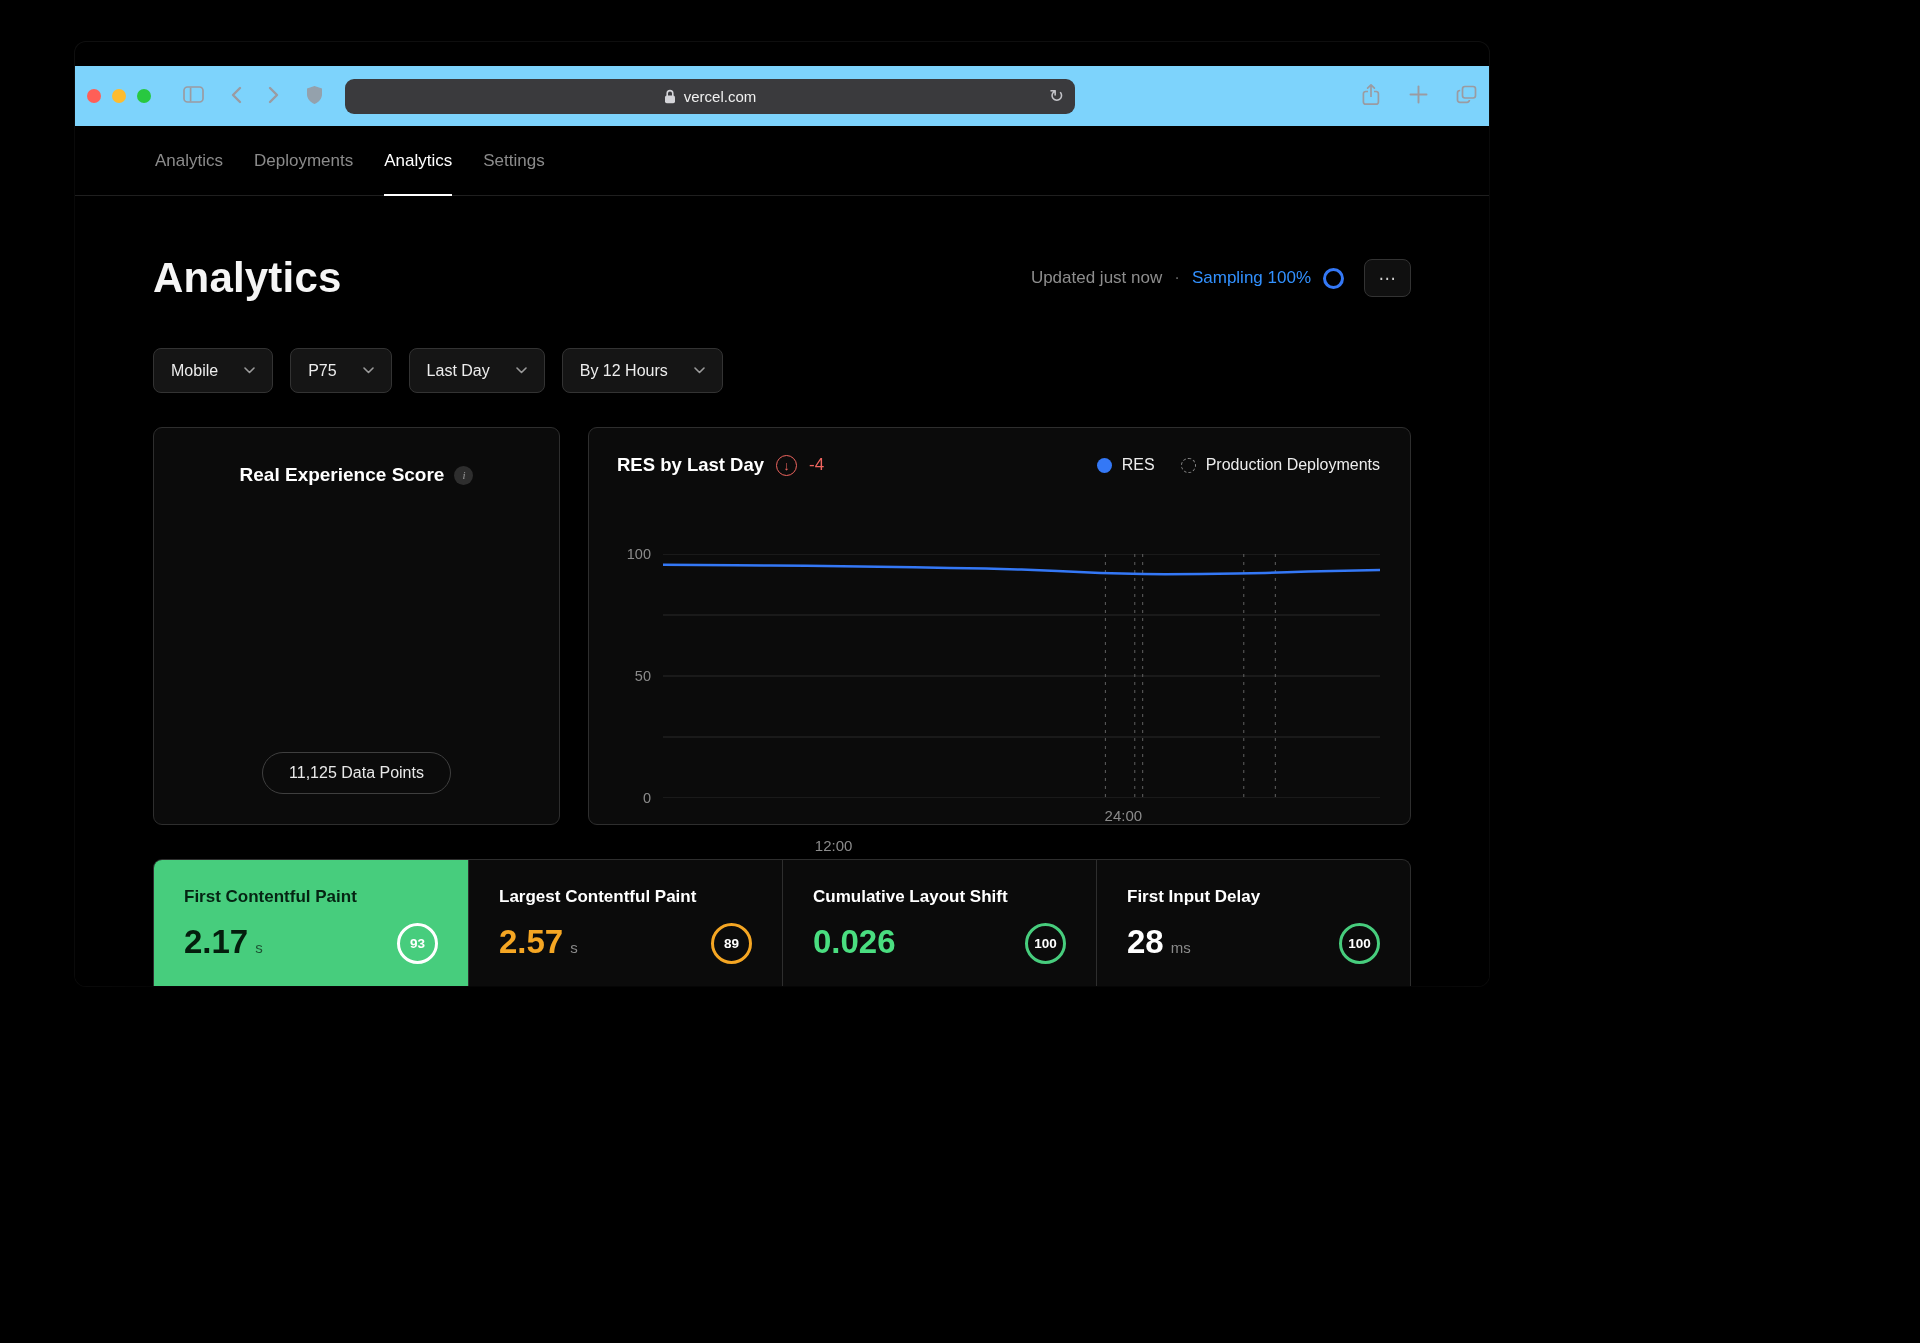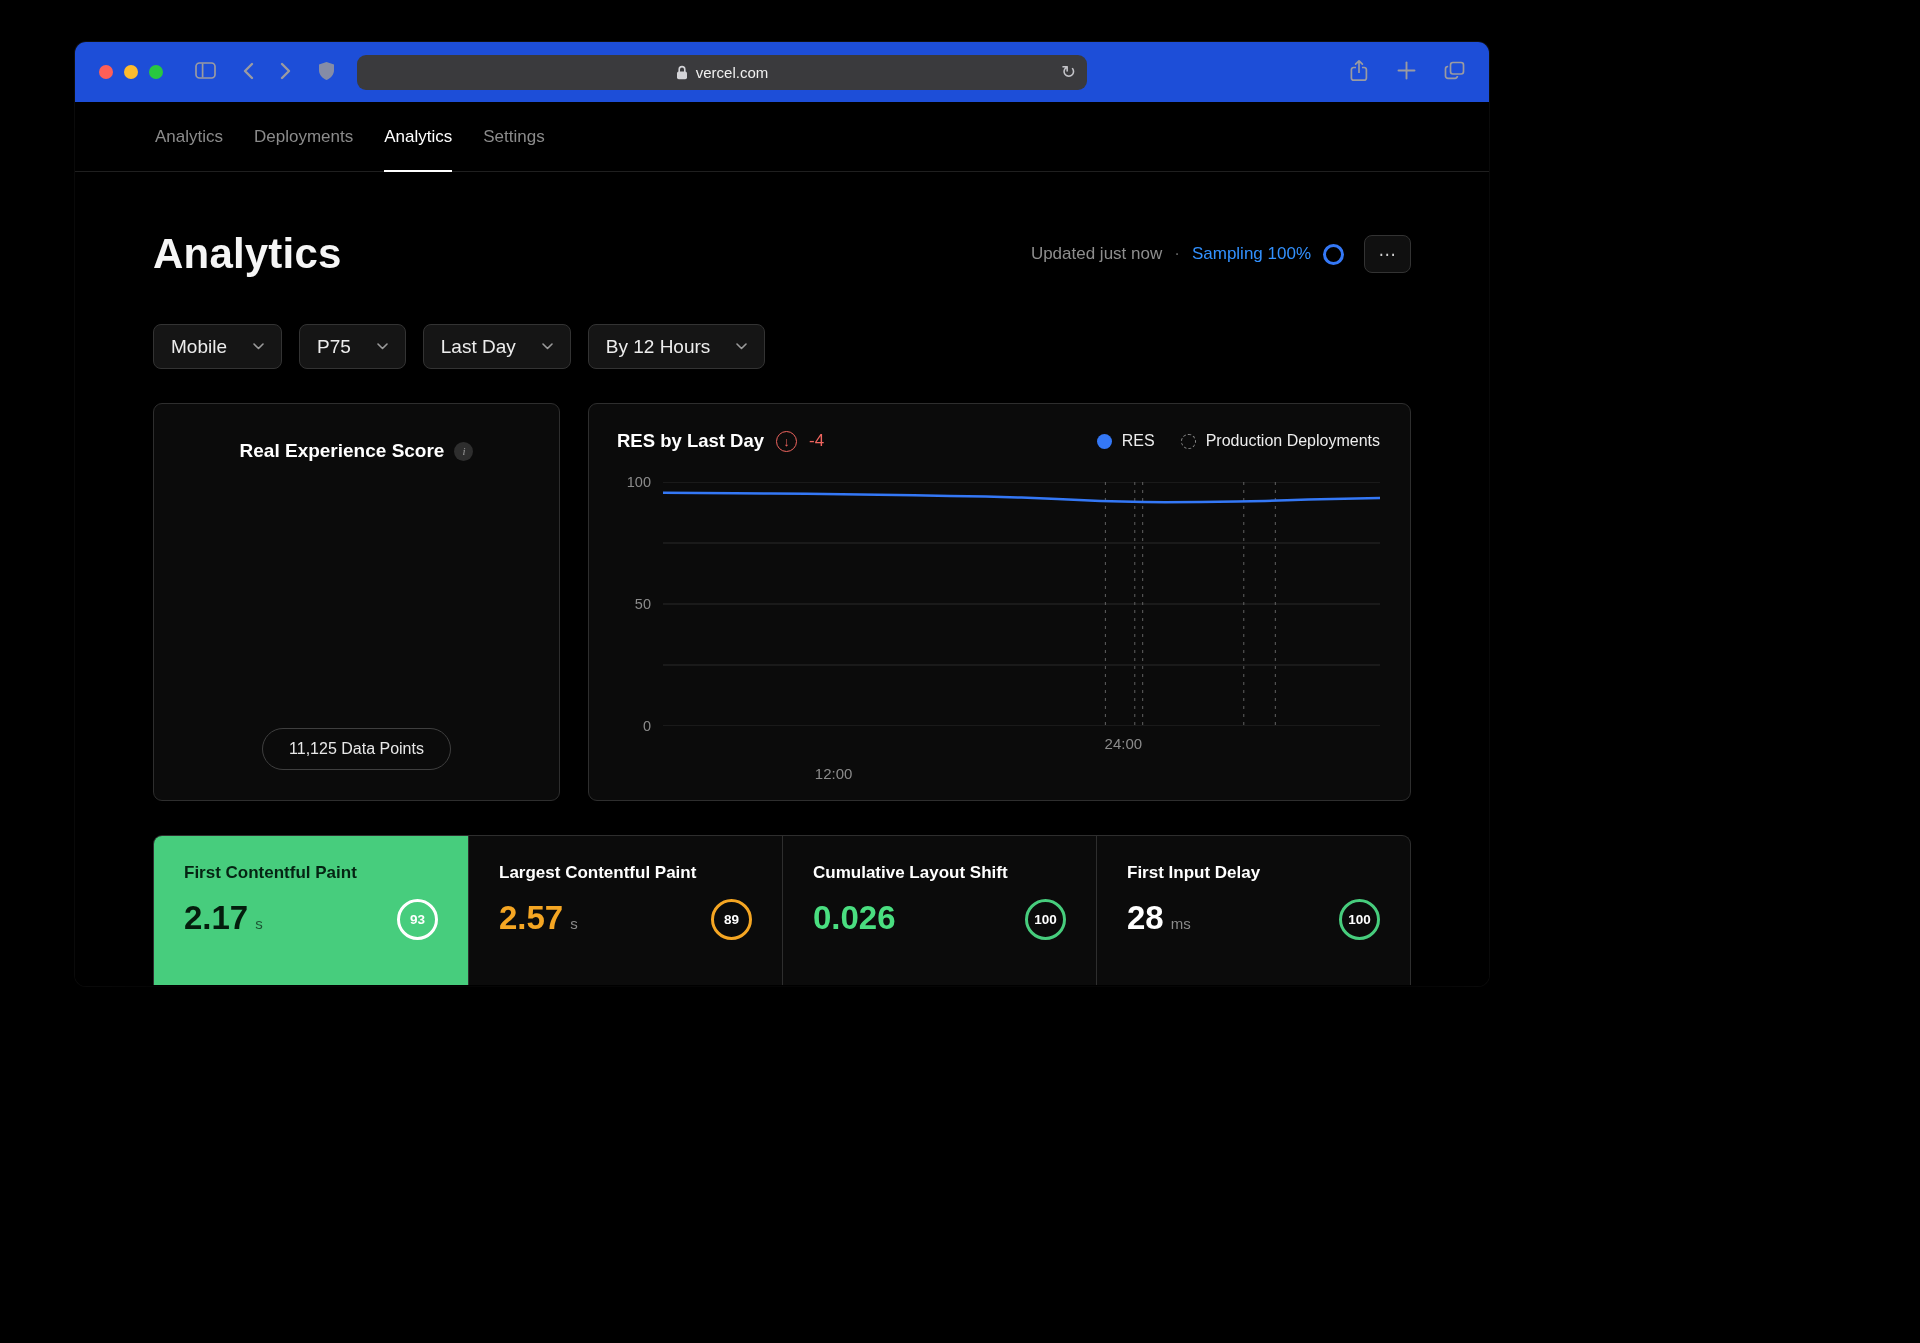--- a/index.html
+++ b/index.html
@@ -10,21 +10,21 @@
   }
   button { font-family:inherit; background:none; border:none; padding:0; margin:0; cursor:pointer; color:inherit; }
 
   .window {
     position:absolute; left:75px; top:42px; width:1414px; height:944px;
     background:#000; border-radius:11px; overflow:hidden;
     box-shadow:0 35px 90px rgba(0,0,0,.9), 0 0 0 1px rgba(255,255,255,.07);
   }
 
   
-  .toolbar { height:60px; background:#1d4ed8; display:flex; align-items:center; padding:0 24px; }
+  .toolbar { height:60px; background:#7dd3fc; display:flex; align-items:center; padding:0 12px;margin-top:24px; }
   .traffic-lights { display:flex; gap:11px; margin-right:32px; }
   .tl { width:14px; height:14px; border-radius:50%; display:inline-block; }
   .tl.red{ background:#ff5f57; } .tl.yellow{ background:#febc2e; } .tl.green{ background:#28c840; }
   .tb-btn { display:flex; align-items:center; justify-content:center; color:#9b9ba1; }
   .tb-btn + .tb-btn { margin-left:26px; }
   .shield-btn { margin-left:96px; color:#98989d; }
   .url-bar {
     height:35px; background:#3a3a3d; border-radius:9px; flex:1; max-width:730px;
     display:flex; align-items:center; justify-content:center; gap:8px;
     position:relative; margin:0 22px; font-size:15px; color:#f0f0f0;
@@ -47,25 +47,25 @@
   .head-right { display:flex; align-items:center; gap:12px; }
   .updated { color:#8d8d8d; font-size:17px; }
   .sep { color:#666; font-size:17px; }
   .sampling { color:var(--blue-text); font-size:17px; }
   .sampling-ring { width:21px; height:21px; border:3px solid var(--blue); border-radius:50%; flex:none; }
   .menu-btn { width:47px; height:38px; border:1px solid #333; border-radius:8px; background:#101010;
     color:#d0d0d0; font-size:17px; display:flex; align-items:center; justify-content:center; margin-left:8px; letter-spacing:1px; }
 
   .filters { margin-top:46px; display:flex; gap:17px; }
   .filter { height:45px; background:#151515; border:1px solid #333; border-radius:8px;
-    color:#ededed; font-size:19px; display:flex; align-items:center; gap:26px; padding:0 17px; }
+    color:#ededed; font-size:16px; display:flex; align-items:center; gap:26px; padding:0 17px; }
   .filter .chev { display:flex; }
 
   .cards-row { margin-top:34px; display:grid; grid-template-columns:407px 1fr; gap:28px; }
-  .card { background:#0b0b0b; border:1px solid #2e2e2e; border-radius:9px; height:398px; }
+  .card { background:#0b0b0b; border:1px solid #2e2e2e; border-radius:9px; height:398px;gap:48px; }
 
   
   .res-card { display:flex; flex-direction:column; align-items:center; padding:36px 20px 30px; }
   .res-title-row { display:flex; align-items:center; gap:10px; }
   .res-title-row h2 { margin:0; font-size:19px; font-weight:700; color:#fff; }
   .info-icon { width:19px; height:19px; border-radius:50%; background:#2e2e2e; color:#9a9a9a;
     font-size:11px; font-style:italic; font-family:"Liberation Serif",serif;
     display:flex; align-items:center; justify-content:center; }
   .gauge { margin-top:44px; width:160px; height:160px; border-radius:50%;
     background:conic-gradient(from 9deg, var(--green) 0 342deg, #3a3a3a 342deg 360deg);

